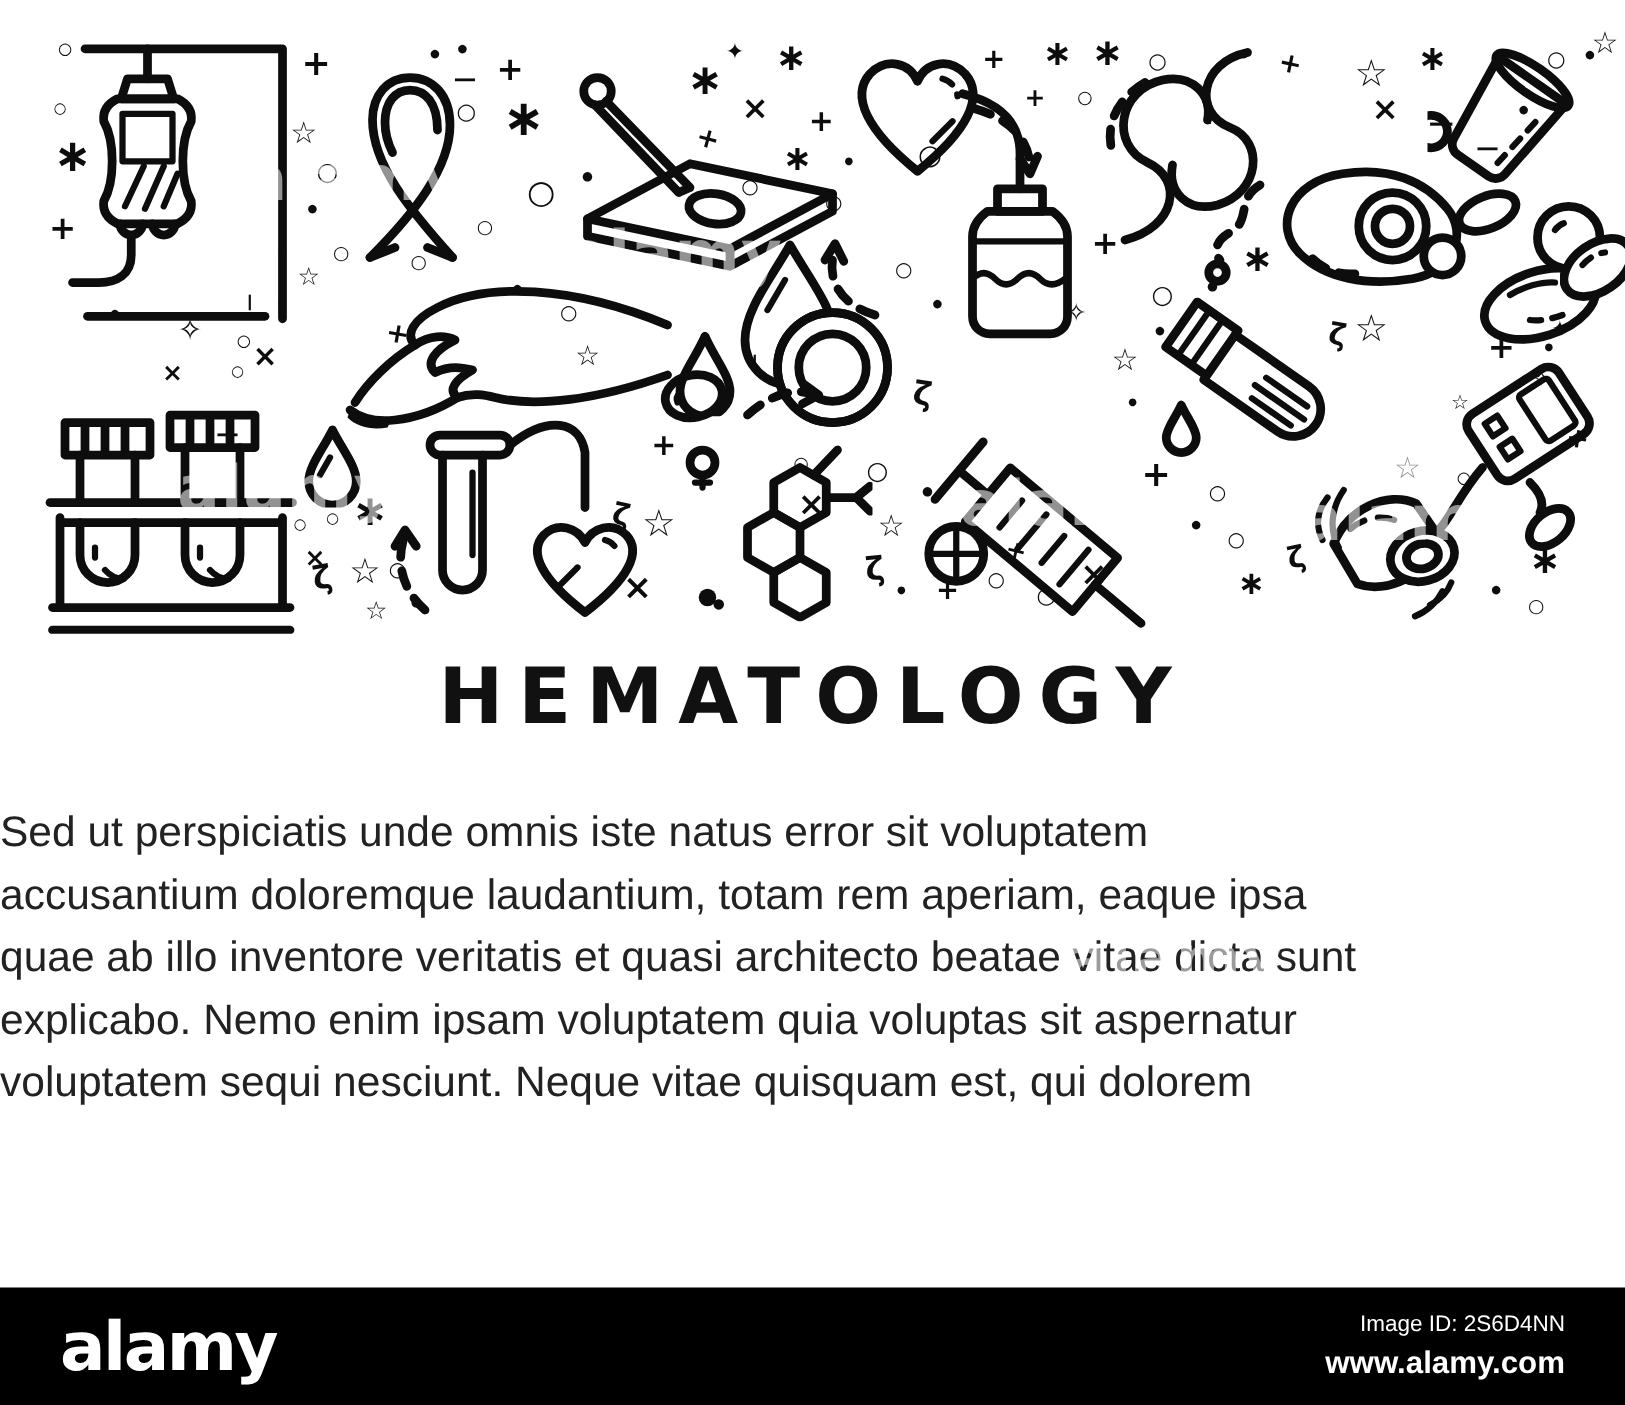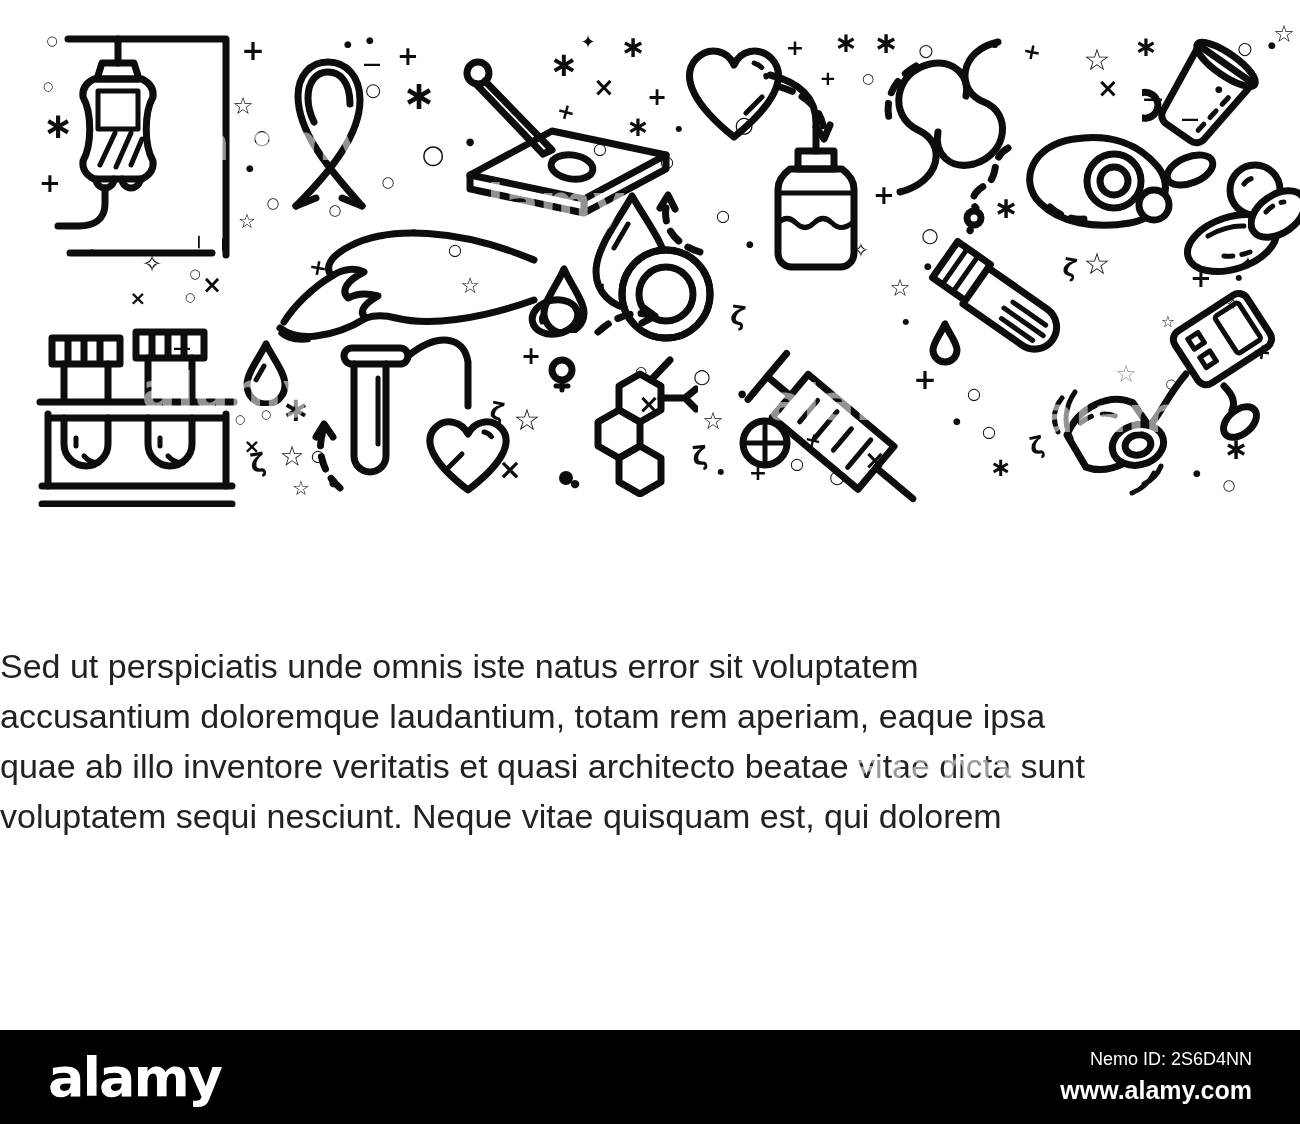--- a/index.html
+++ b/index.html
@@ -363,39 +363,41 @@
         <span class="deco" style="left: 318px; top: 456px; font-size: 16px;">○</span>
         <span class="deco" style="left: 333px; top: 483px; font-size: 10px;">●</span>
         <span class="deco" style="left: 258px; top: 463px; font-size: 26px; transform: translate(-50%, -50%) rotate(-10deg);">ζ</span>
         <span class="deco" style="left: 575px; top: 483px; font-size: 11px;">●</span>
         <span class="deco" style="left: 649px; top: 404px; font-size: 26px;">×</span>
         <span class="deco" style="left: 641px; top: 371px; font-size: 14px;">○</span>
         <span class="deco" style="left: 531px; top: 356px; font-size: 24px;">+</span>
       </div>
   </div>
 
+  <div id="title">HEMATOLOGY</div>
 
   <div id="para">
     <div class="pline">Sed ut perspiciatis unde omnis iste natus error sit voluptatem</div>
     <div class="pline">accusantium doloremque laudantium, totam rem aperiam, eaque ipsa</div>
     <div class="pline">quae ab illo inventore veritatis et quasi architecto beatae vitae dicta sunt</div>
+    <div class="pline">explicabo. Nemo enim ipsam voluptatem quia voluptas sit aspernatur</div>
     <div class="pline">voluptatem sequi nesciunt. Neque vitae quisquam est, qui dolorem</div>
   </div>
 
   <div id="wm">
       <span class="wm" style="left: 196px; top: 118px;">alamy</span>
       <span class="wm" style="left: 452px; top: 178px;">alamy</span>
       <span class="wm" style="left: 142px; top: 366px;">alamy</span>
       <span class="wm" style="left: 768px; top: 378px;">alamy</span>
       <span class="wm" style="left: 853px; top: 742px;">alamy</span>
       <span class="wm" style="left: 118px; top: 872px;">alamy</span>
       <span class="wm" style="left: 1040px; top: 390px;">alamy</span>
     </div>
 
   <div id="footer" style="background: rgb(0, 0, 0); color: rgb(255, 255, 255);">
     <div class="brand">alamy</div>
     <div class="meta">
-      <div class="id">Nemo ID: 2S6D4NN</div>
+      <div class="id">Image ID: 2S6D4NN</div>
       <div class="url">www.alamy.com</div>
     </div>
   </div>
 
 </div>
 
 </body></html>

